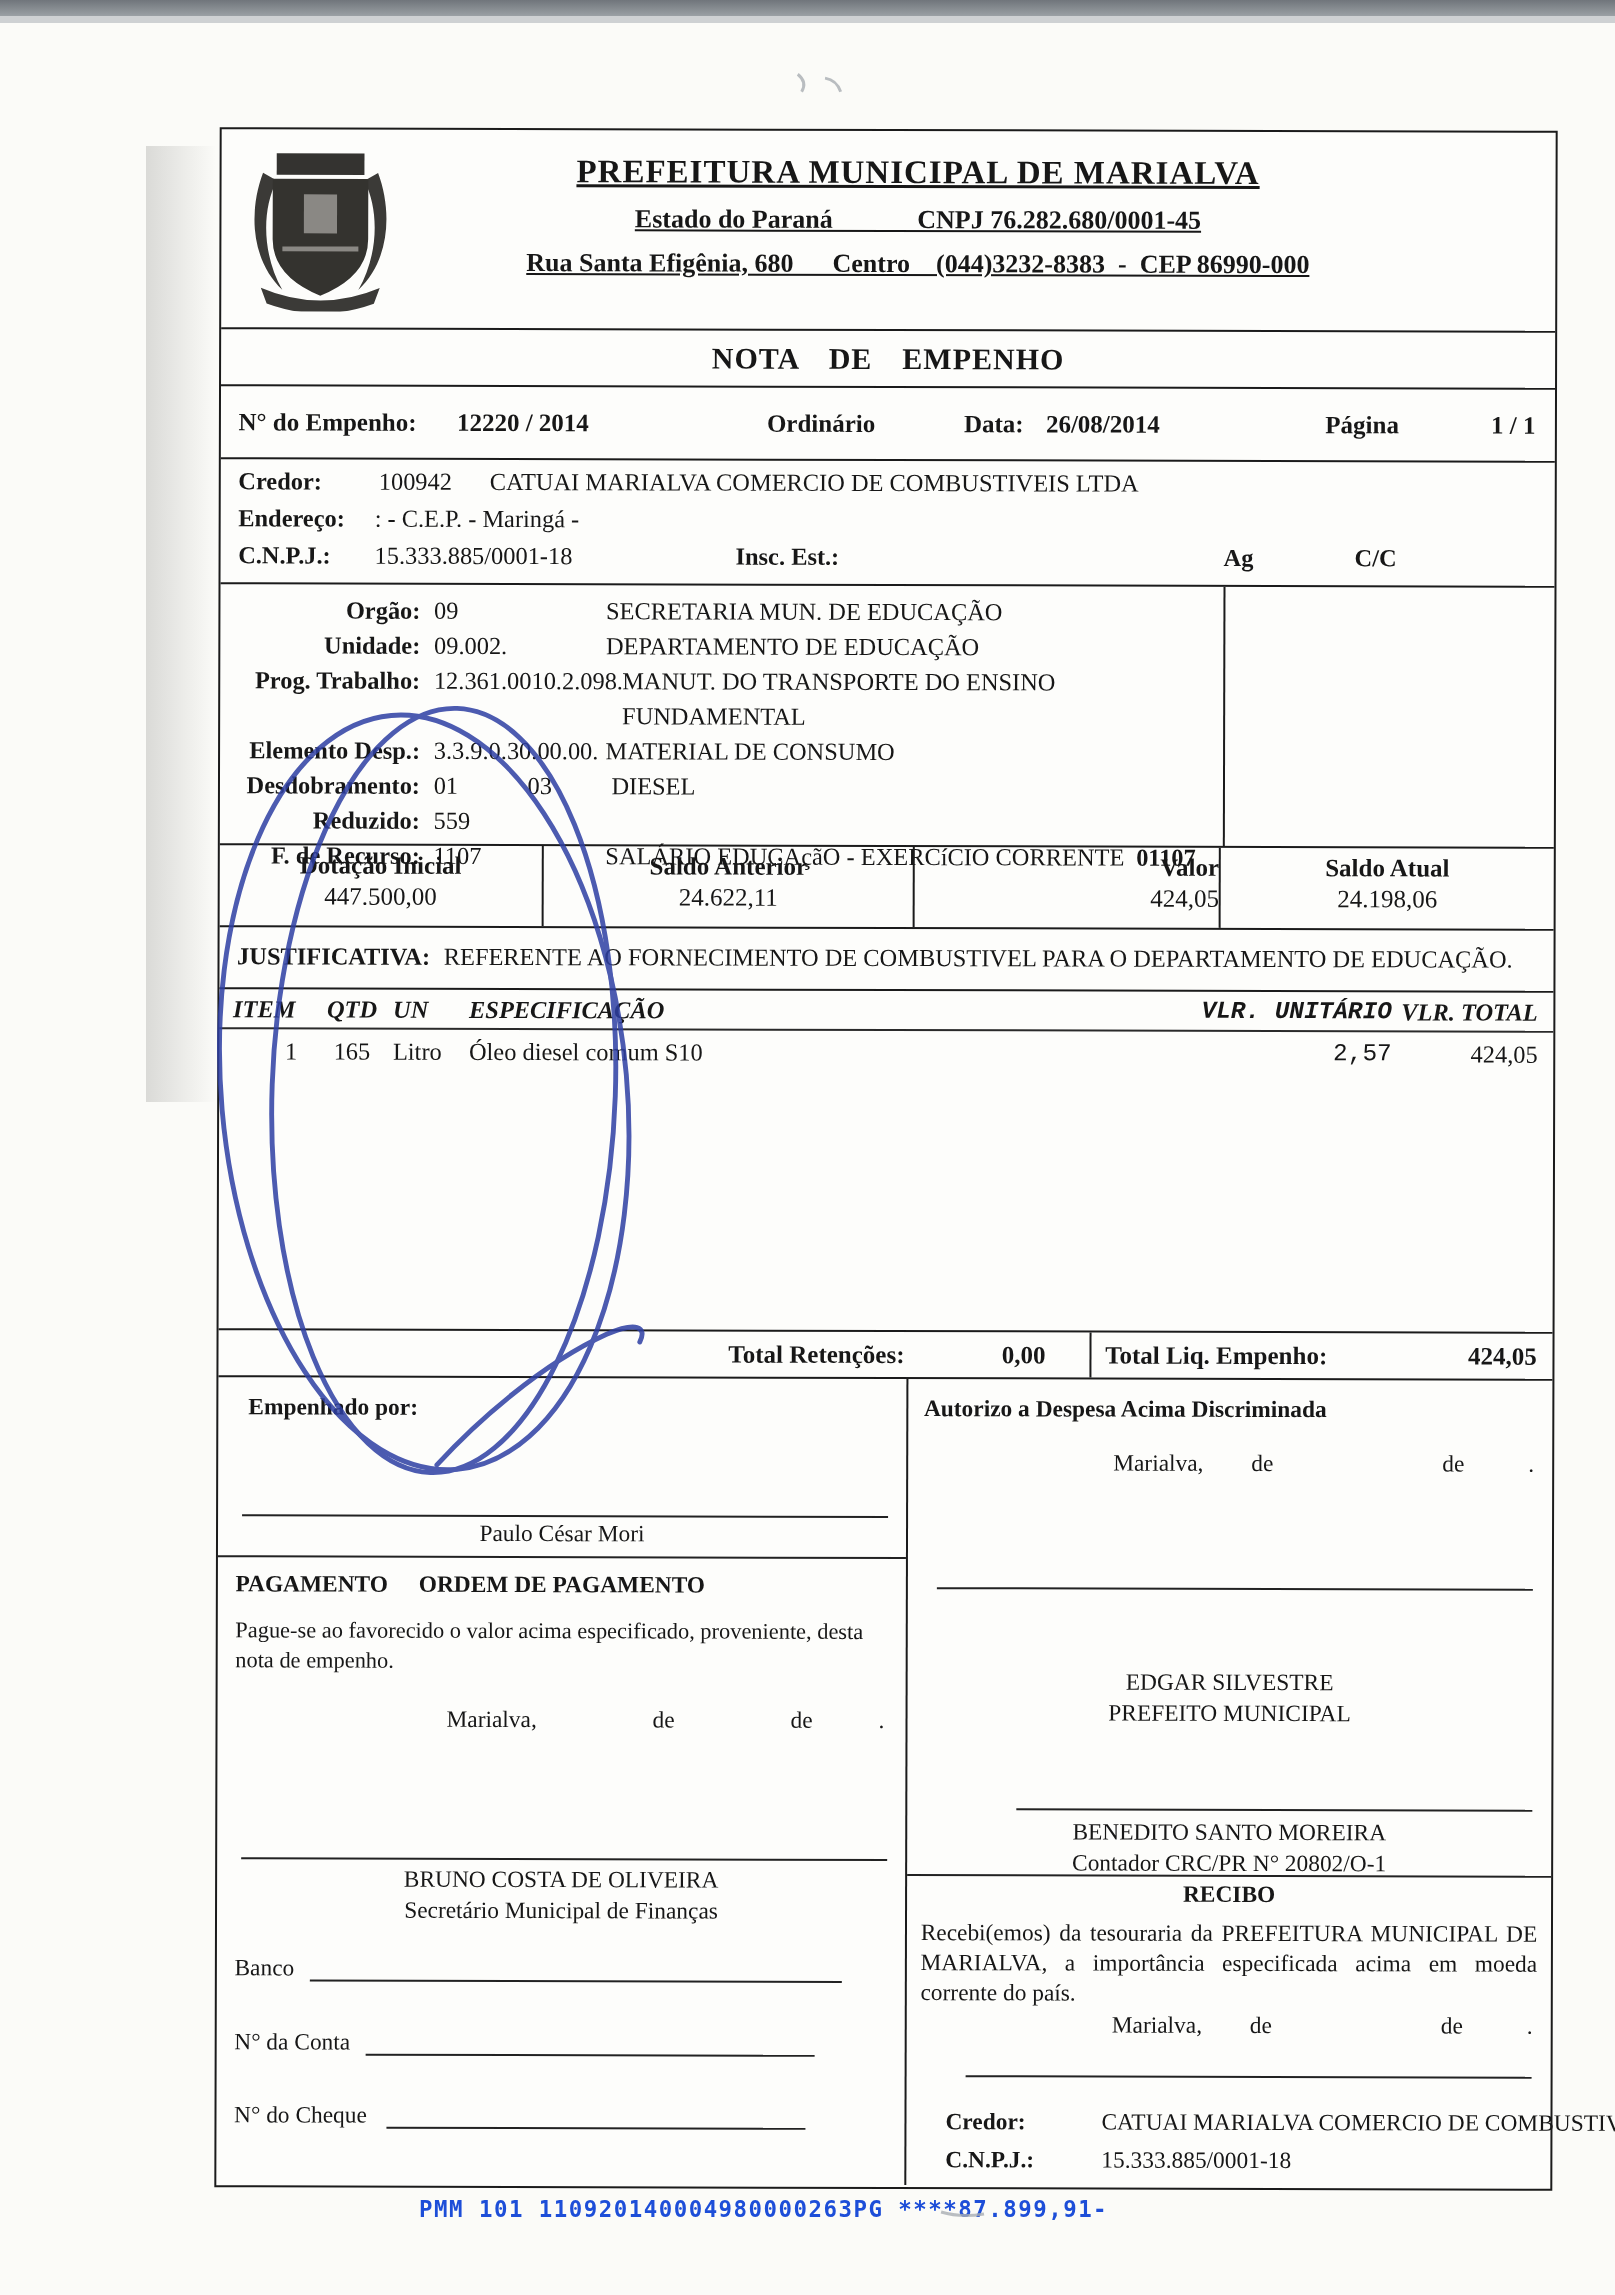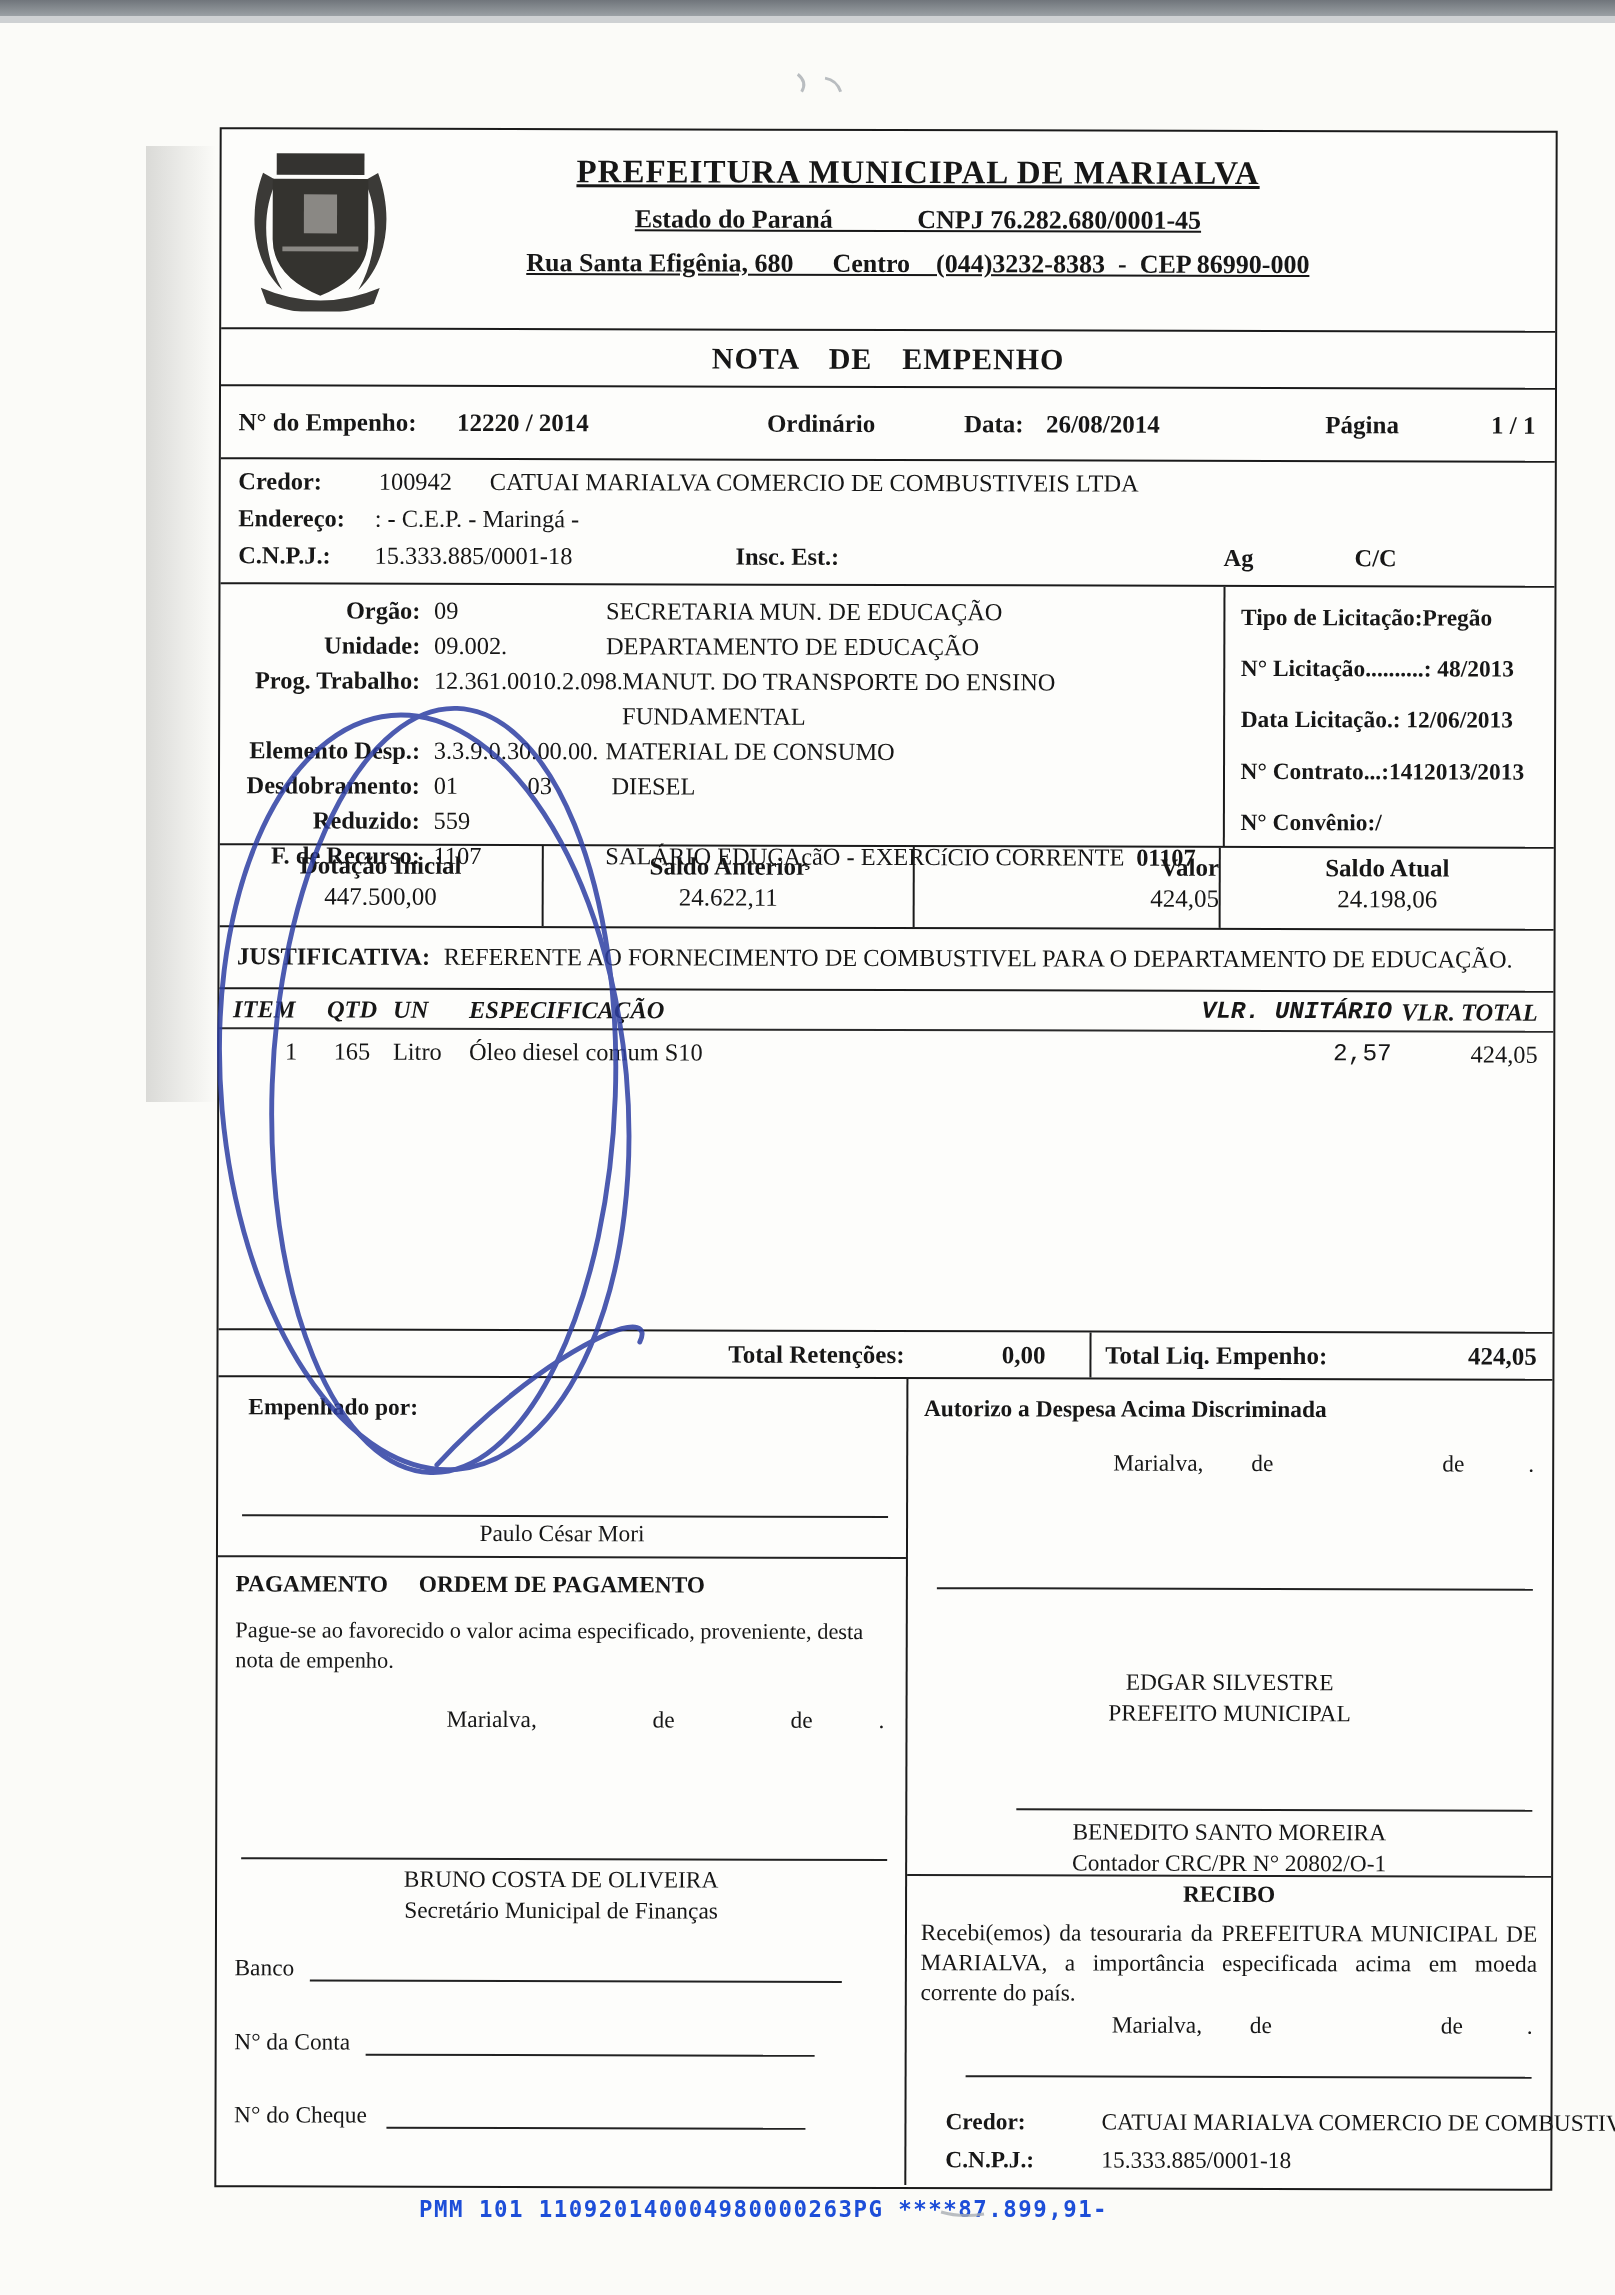--- a/index.html
+++ b/index.html
@@ -257,27 +257,20 @@
       <div class="b-row">
         <span class="b-label">Reduzido:</span>
         <span class="b-val">559</span>
       </div>
       <div class="b-row">
         <span class="b-label">F. de Recurso:</span>
         <span class="b-val">1107</span>
         <span class="b-desc">SALÁRIO EDUCAçãO - EXERCíCIO CORRENTE</span>
         <span class="b-code">01107</span>
       </div>
-    </div>
-    <div class="budget-right">
-      <div class="lic-line">Tipo de Licitação:Pregão</div>
-      <div class="lic-line">N° Licitação..........: 48/2013</div>
-      <div class="lic-line">Data Licitação.: 12/06/2013</div>
-      <div class="lic-line">N° Contrato...:1412013/2013</div>
-      <div class="lic-line">N° Convênio:/</div>
     </div>
   </div>
 
   <div class="sec sec-saldos">
     <div class="s-cell s-c1">
       <div class="s-head">Dotação Inicial</div>
       <div class="s-val">447.500,00</div>
     </div>
     <div class="s-cell s-c2">
       <div class="s-head">Saldo Anterior</div>

